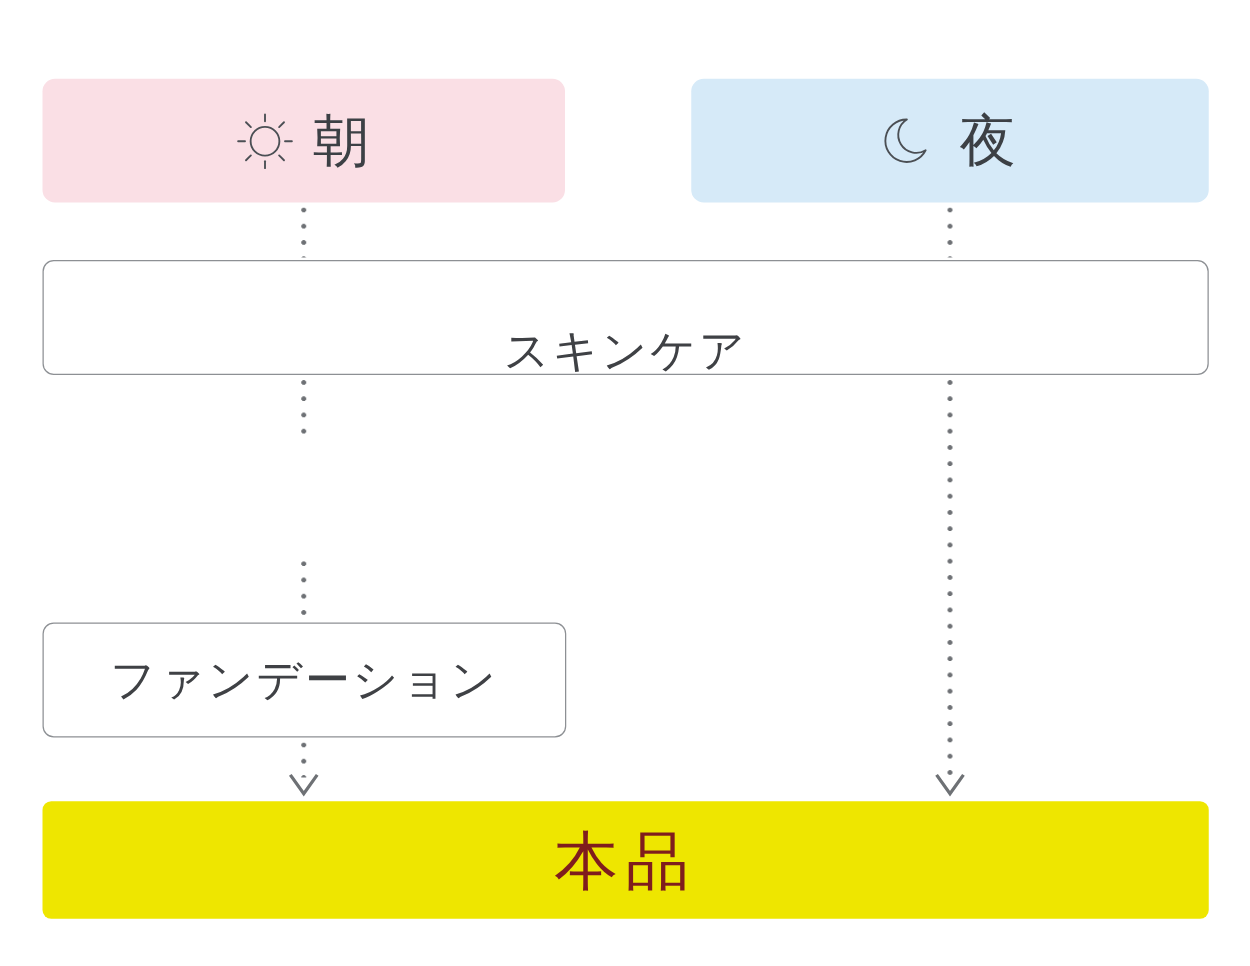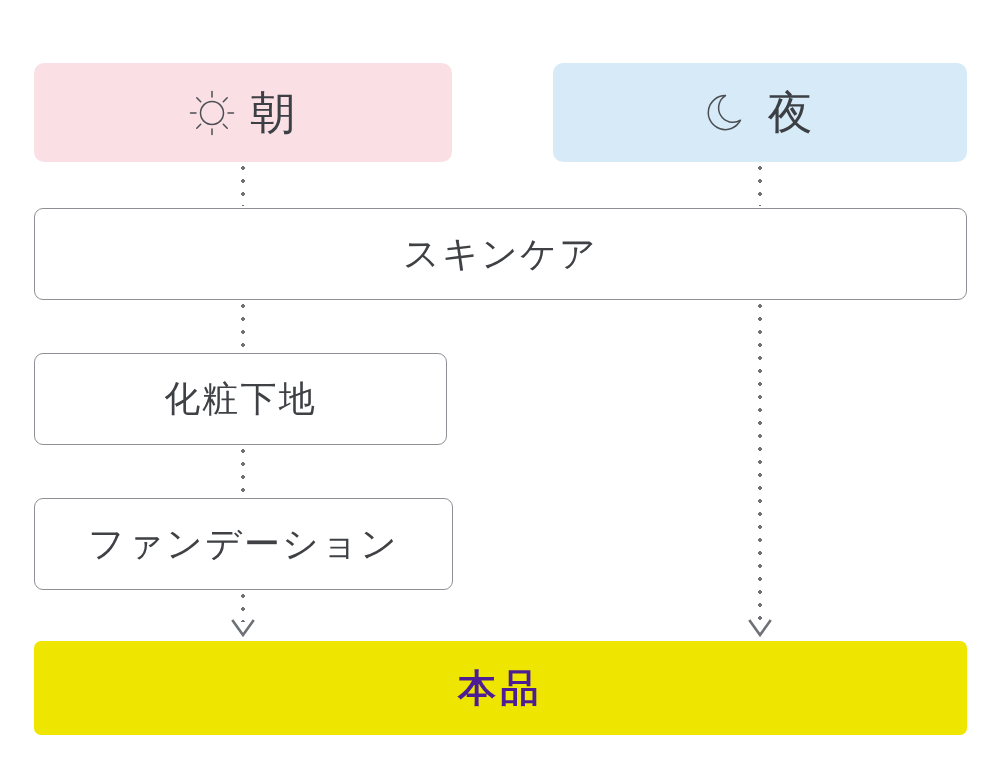--- a/index.html
+++ b/index.html
@@ -81,23 +81,23 @@
     color: #3f4145;
     letter-spacing: 0.06em;
   }
 
   
   .node.product {
     border: none;
     border-radius: 7px;
   }
   .node.product .label {
-    font-size: 38px;
-    font-weight: bold;
-    color: #4c1d95;
+    font-size: 51px;
+    font-weight: normal;
+    color: #7f1d1d;
     letter-spacing: 0.12em;
   }
 </style>
 </head>
 <body>
 
 <div id="stage">
 
   <div class="connector" style="left:241px; top:166px; height:40px;"></div>
   <div class="connector" style="left:758px; top:166px; height:40px;"></div>
@@ -138,27 +138,24 @@
 
   <div class="node period" style="left:553px; top:63px; width:414px; height:99px; background:#d6eaf8;">
     <span class="icon">
       <svg viewBox="0 0 46 46" aria-hidden="true">
         <path d="M34.5 30.2 A17 17 0 1 1 19.5 5.6 A14.2 14.2 0 0 0 34.5 30.2 Z" fill="none" stroke="#4b4f54" stroke-width="1.5" stroke-linejoin="round"></path>
       </svg>
     </span>
     <span class="label">夜</span>
   </div>
 
-  <div class="node step" style="left:34px; top:208px; width:933px; height:92px;">
+  <div class="node step" style="left:34px; top:208px; width:933px; height:92px;align-items:flex-end;">
     <span class="label">スキンケア</span>
   </div>
 
-  <div class="node step" style="left:34px; top:353px; width:413px; height:92px;">
-    <span class="label">化粧下地</span>
-  </div>
 
   <div class="node step" style="left:34px; top:498px; width:419px; height:92px;text-align:right;">
     <span class="label">ファンデーション</span>
   </div>
 
   <div class="node product" style="left:34px; top:641px; width:933px; height:94px; background:#eee600;">
     <span class="label">本品</span>
   </div>
 
 </div>

